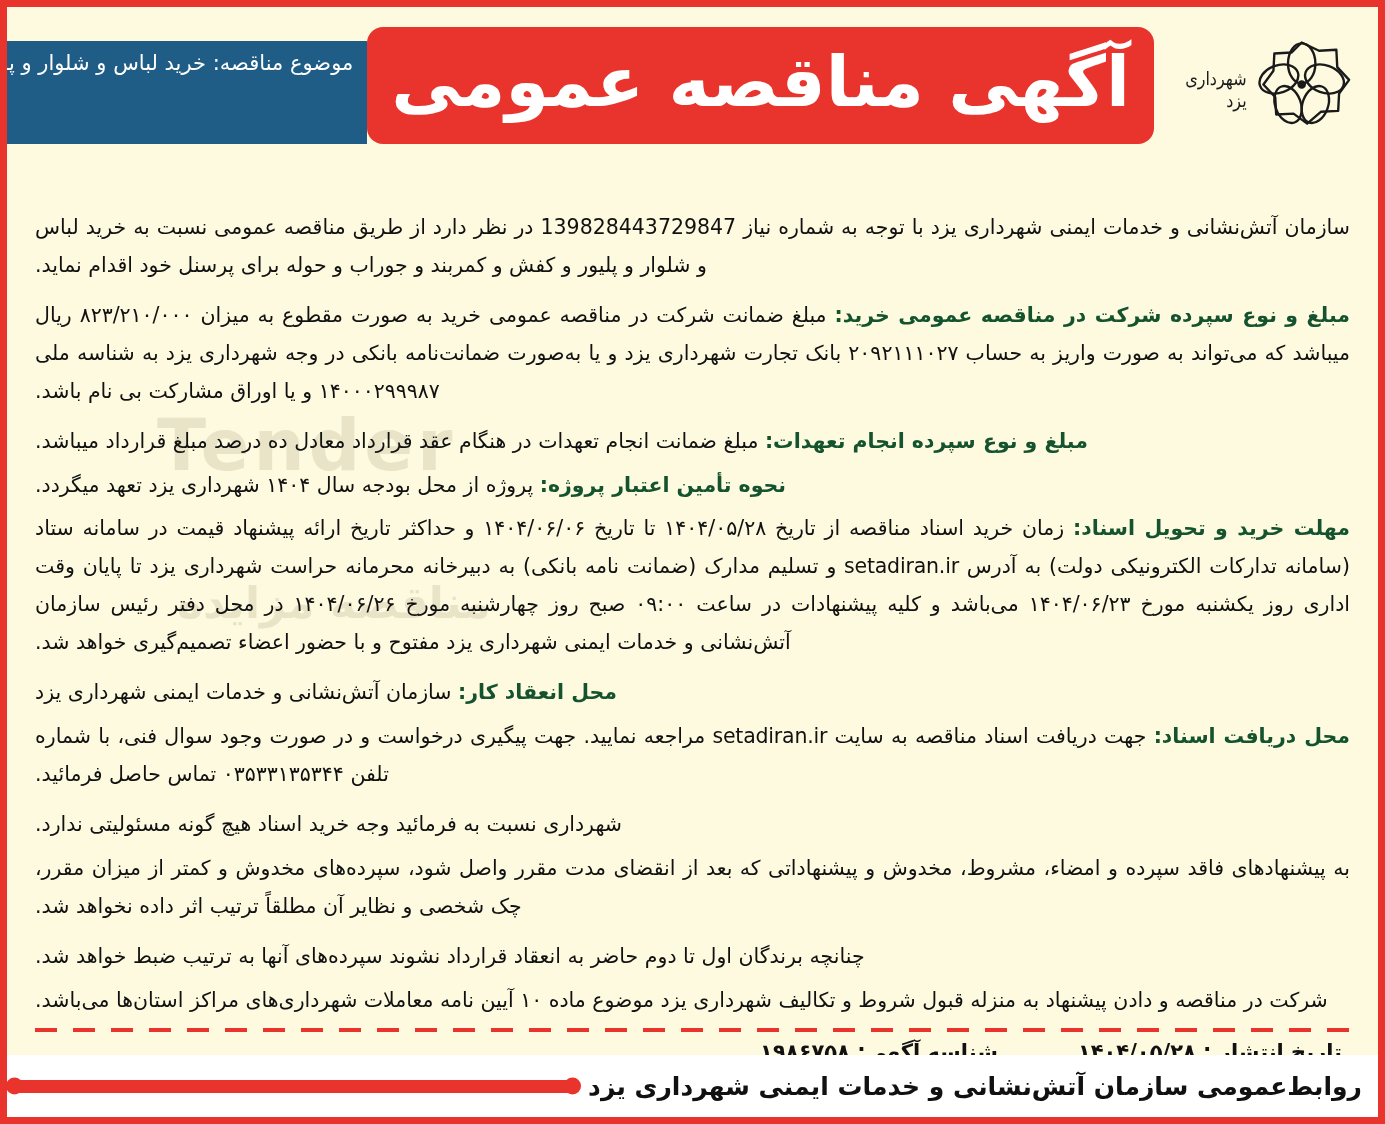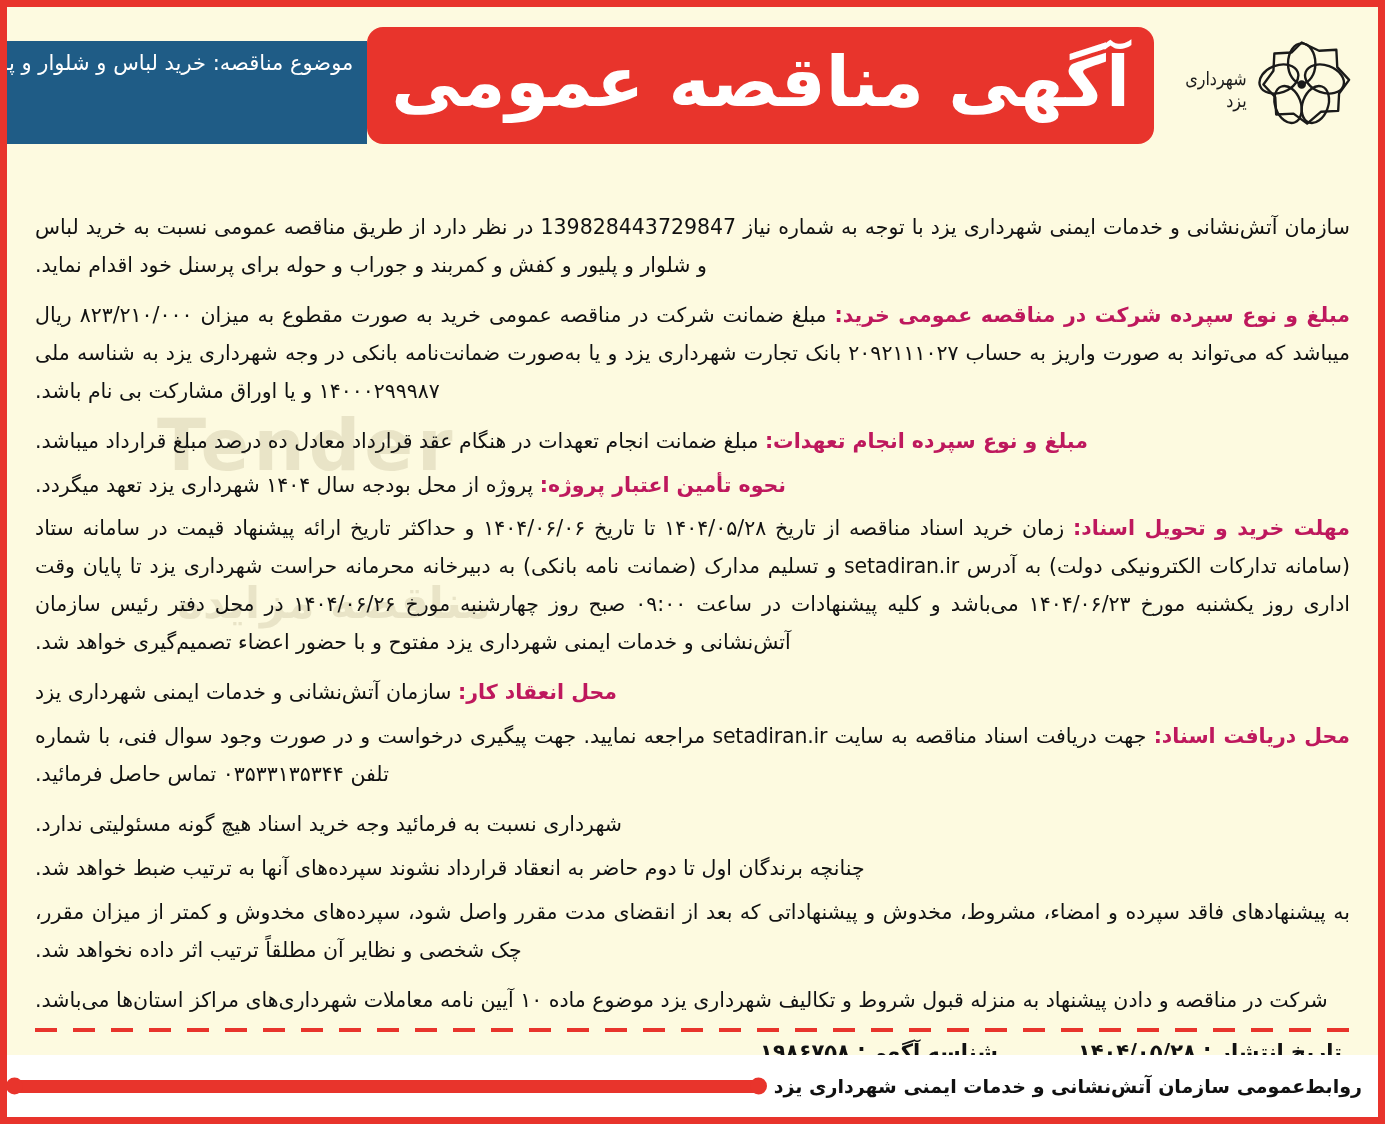--- a/index.html
+++ b/index.html
@@ -144,21 +144,21 @@
     margin: 0 0 12px 0;
     font-size: 20.5px;
     line-height: 1.85;
     color: #111111;
     text-align: justify;
     text-align-last: left;
     letter-spacing: -0.2px;
   }
   p.para.tight { margin-bottom: 6px; }
   .lbl {
-    color: #be185d;
+    color: #14532d;
     font-weight: bold;
   }
 
   
   .dashed {
     margin: 8px 0 6px 0;
     height: 4px;
     background-image: repeating-linear-gradient(to right,
       #e8342c 0px, #e8342c 22px, transparent 22px, transparent 38px);
   }
@@ -177,21 +177,21 @@
     position: absolute;
     left: 0;
     right: 0;
     bottom: 0;
     height: 62px;
     background: #ffffff;
     display: flex;
     align-items: center;
   }
   .bar-text {
-    font-size: 19px;
+    font-size: 25px;
     font-weight: bold;
     color: #111111;
     white-space: nowrap;
     padding: 0 16px 0 14px;
     letter-spacing: -0.4px;
   }
   .bar-line {
     flex: 1 1 auto;
     position: relative;
     height: 13px;
@@ -269,23 +269,23 @@
       <p class="para tight"><span class="lbl">نحوه تأمین اعتبار پروژه:</span><span> پروژه از محل بودجه سال ۱۴۰۴ شهرداری یزد تعهد میگردد.</span></p>
 
       <p class="para"><span class="lbl">مهلت خرید و تحویل اسناد:</span><span> زمان خرید اسناد مناقصه از تاریخ ۱۴۰۴/۰۵/۲۸ تا تاریخ ۱۴۰۴/۰۶/۰۶ و حداکثر تاریخ ارائه پیشنهاد قیمت در سامانه ستاد (سامانه تدارکات الکترونیکی دولت) به آدرس setadiran.ir و تسلیم مدارک (ضمانت نامه بانکی) به دبیرخانه محرمانه حراست شهرداری یزد تا پایان وقت اداری روز یکشنبه مورخ ۱۴۰۴/۰۶/۲۳ می‌باشد و کلیه پیشنهادات در ساعت ۰۹:۰۰ صبح روز چهارشنبه مورخ ۱۴۰۴/۰۶/۲۶ در محل دفتر رئیس سازمان آتش‌نشانی و خدمات ایمنی شهرداری یزد مفتوح و با حضور اعضاء تصمیم‌گیری خواهد شد.</span></p>
 
       <p class="para tight"><span class="lbl">محل انعقاد کار:</span><span> سازمان آتش‌نشانی و خدمات ایمنی شهرداری یزد</span></p>
 
       <p class="para"><span class="lbl">محل دریافت اسناد:</span><span> جهت دریافت اسناد مناقصه به سایت setadiran.ir مراجعه نمایید. جهت پیگیری درخواست و در صورت وجود سوال فنی، با شماره تلفن ۰۳۵۳۳۱۳۵۳۴۴ تماس حاصل فرمائید.</span></p>
 
       <p class="para tight">شهرداری نسبت به فرمائید وجه خرید اسناد هیچ گونه مسئولیتی ندارد.</p>
 
+      <p class="para">به پیشنهادهای فاقد سپرده و امضاء، مشروط، مخدوش و پیشنهاداتی که بعد از انقضای مدت مقرر واصل شود، سپرده‌های مخدوش و کمتر از میزان مقرر، چک شخصی و نظایر آن مطلقاً ترتیب اثر داده نخواهد شد.</p>
+
       <p class="para tight">چنانچه برندگان اول تا دوم حاضر به انعقاد قرارداد نشوند سپرده‌های آنها به ترتیب ضبط خواهد شد.</p>
-
-      <p class="para">به پیشنهادهای فاقد سپرده و امضاء، مشروط، مخدوش و پیشنهاداتی که بعد از انقضای مدت مقرر واصل شود، سپرده‌های مخدوش و کمتر از میزان مقرر، چک شخصی و نظایر آن مطلقاً ترتیب اثر داده نخواهد شد.</p>
 
 
       <p class="para tight">شرکت در مناقصه و دادن پیشنهاد به منزله قبول شروط و تکالیف شهرداری یزد موضوع ماده ۱۰ آیین نامه معاملات شهرداری‌های مراکز استان‌ها می‌باشد.</p>
 
     </div>
 
     <div class="dashed"></div>
 
     <div class="meta-row">
       <div>

